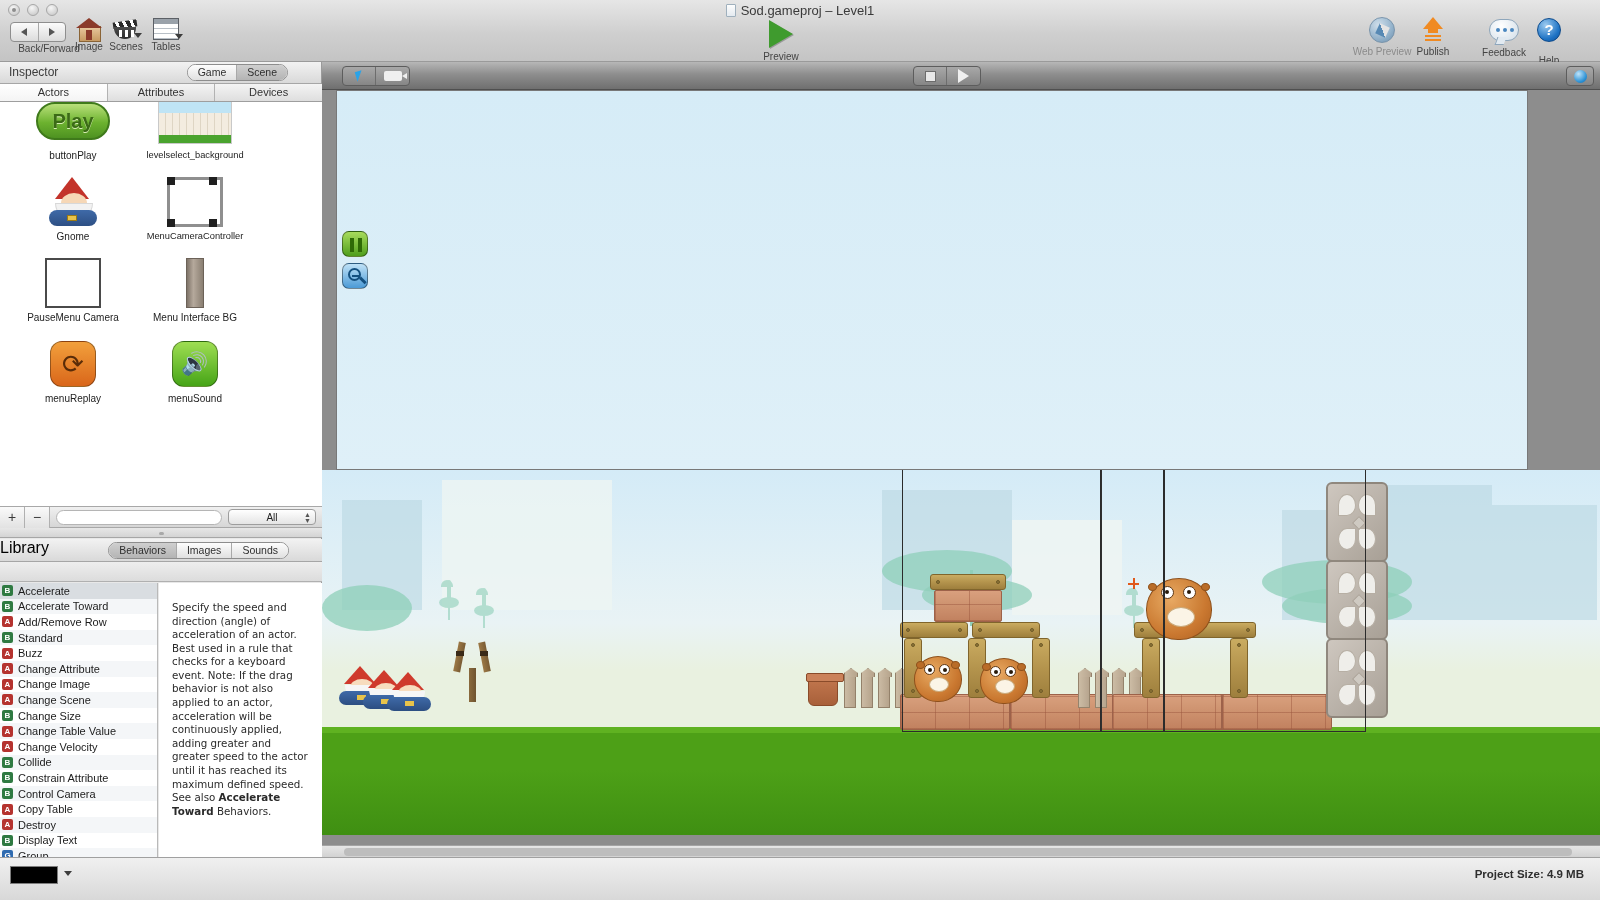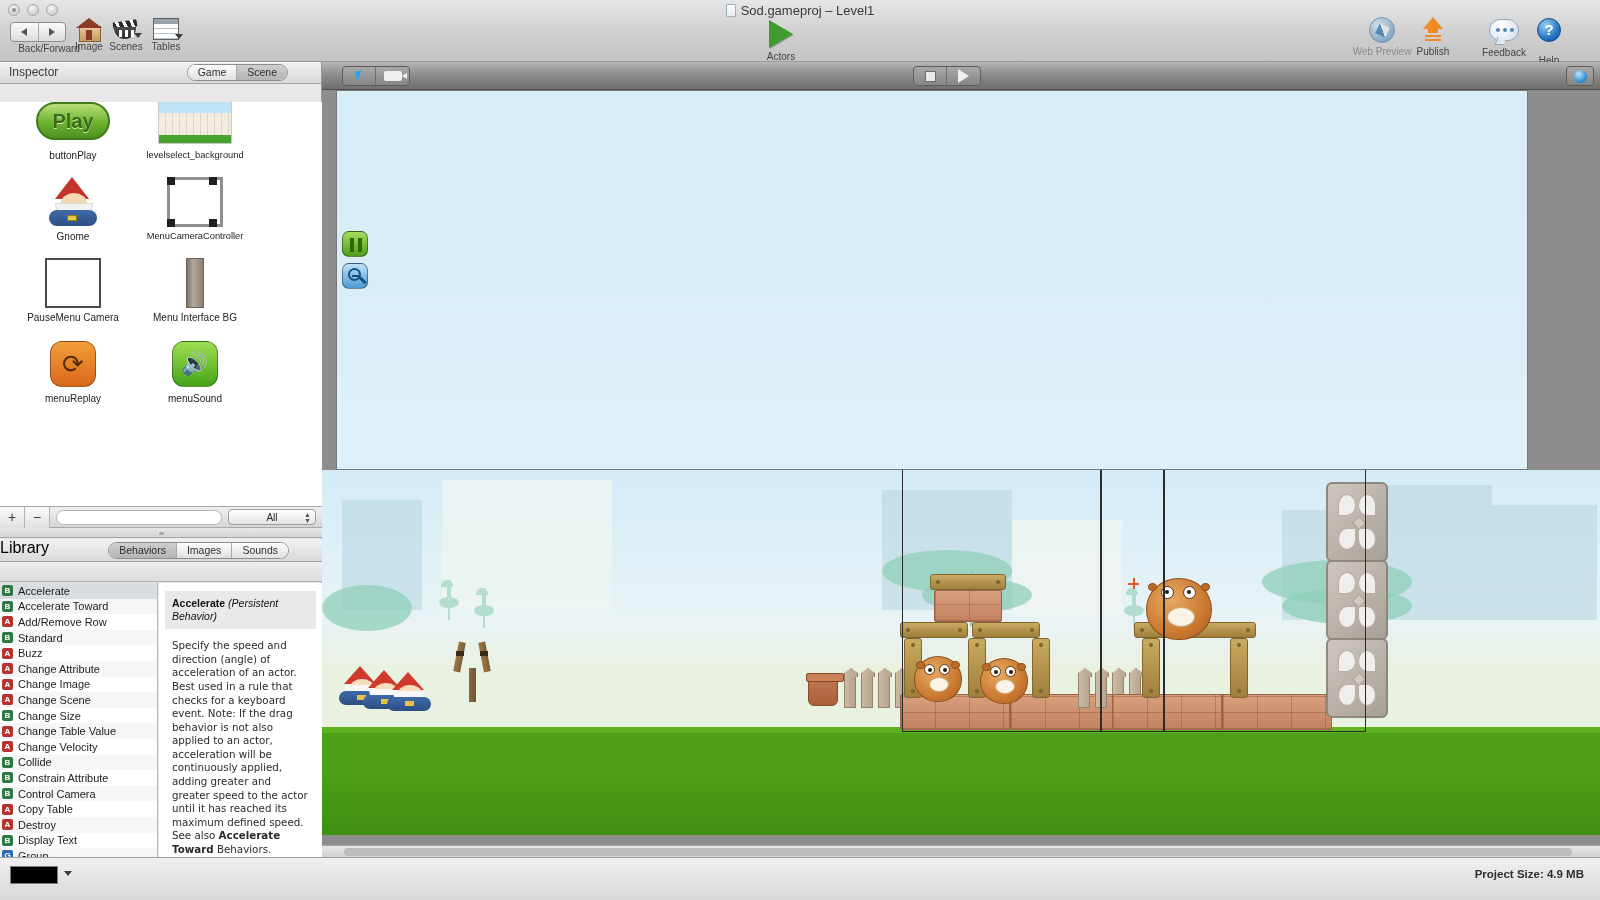--- a/index.html
+++ b/index.html
@@ -421,21 +421,21 @@
     <div class="tb-item" style="left:146px; top:18px; width:40px;">
       <div style="position:relative; width:30px; margin:0 auto;">
         <div class="tables-ic"></div>
         <div class="caret-dn" style="right:-2px;bottom:1px"></div>
       </div>
       <span class="lbl">Tables</span>
     </div>
 
     <div class="tb-item" style="left:746px; top:20px; width:70px;">
       <div class="prev-ic"></div>
-      <span class="lbl" style="margin-top:3px">Actors</span>
+      <span class="lbl" style="margin-top:3px">Preview</span>
     </div>
 
     <div class="tb-item dim" style="left:1350px; top:17px; width:64px;">
       <div class="web-ic"></div>
       <span class="lbl" style="margin-top:3px">Web Preview</span>
     </div>
 
     <div class="tb-item" style="left:1406px; top:17px; width:54px;">
       <div class="pub-ic">
         <div class="arw"></div>
@@ -466,20 +466,25 @@
   <div class="leftcol">
 
     <div class="panel-head">
       <span class="ttl">Inspector</span>
       <div class="seg" style="right:33px; top:2px;">
         <div>Game</div>
         <div class="on">Scene</div>
       </div>
     </div>
 
+    <div class="tabrow" style="position:absolute; top:22px; width:322px;">
+      <div class="on">Actors</div>
+      <div>Attributes</div>
+      <div>Devices</div>
+    </div>
 
     <div class="actorgrid" style="top:40px; height:404px;">
       <div class="agrid" style="margin-top:-14px;">
         <div class="acell">
           <div class="thumb">
               <div class="play-btn-ic">Play</div>
             </div>
           <div class="nm">buttonPlay</div>
         </div>
         <div class="acell">
@@ -650,24 +655,20 @@
           <span class="bname">In App Purchase Item</span>
         </div>
         <div class="brow">
           <span class="bchip A">A</span>
           <span class="bname">In App Purchase Resto...</span>
         </div>
       </div>
 
     <div class="descpane">
       <div class="descbox">
-        <div class="desc-hdr">
-          <b>Accelerate</b>
-          <i>(Persistent Behavior)</i>
-        </div>
         <div class="desc-body">
           <span>Specify the speed and direction (angle) of acceleration of an actor. Best used in a rule that checks for a keyboard event. Note: If the drag behavior is not also applied to an actor, acceleration will be continuously applied, adding greater and greater speed to the actor until it has reached its maximum defined speed. See also </span><b>Accelerate Toward</b><span> Behaviors.</span>
         </div>
       </div>
     </div>
 
     <div class="libfoot">
       <div class="pmbtn">+</div>
       <div class="pmbtn">−</div>
       <div style="flex:1"></div>

